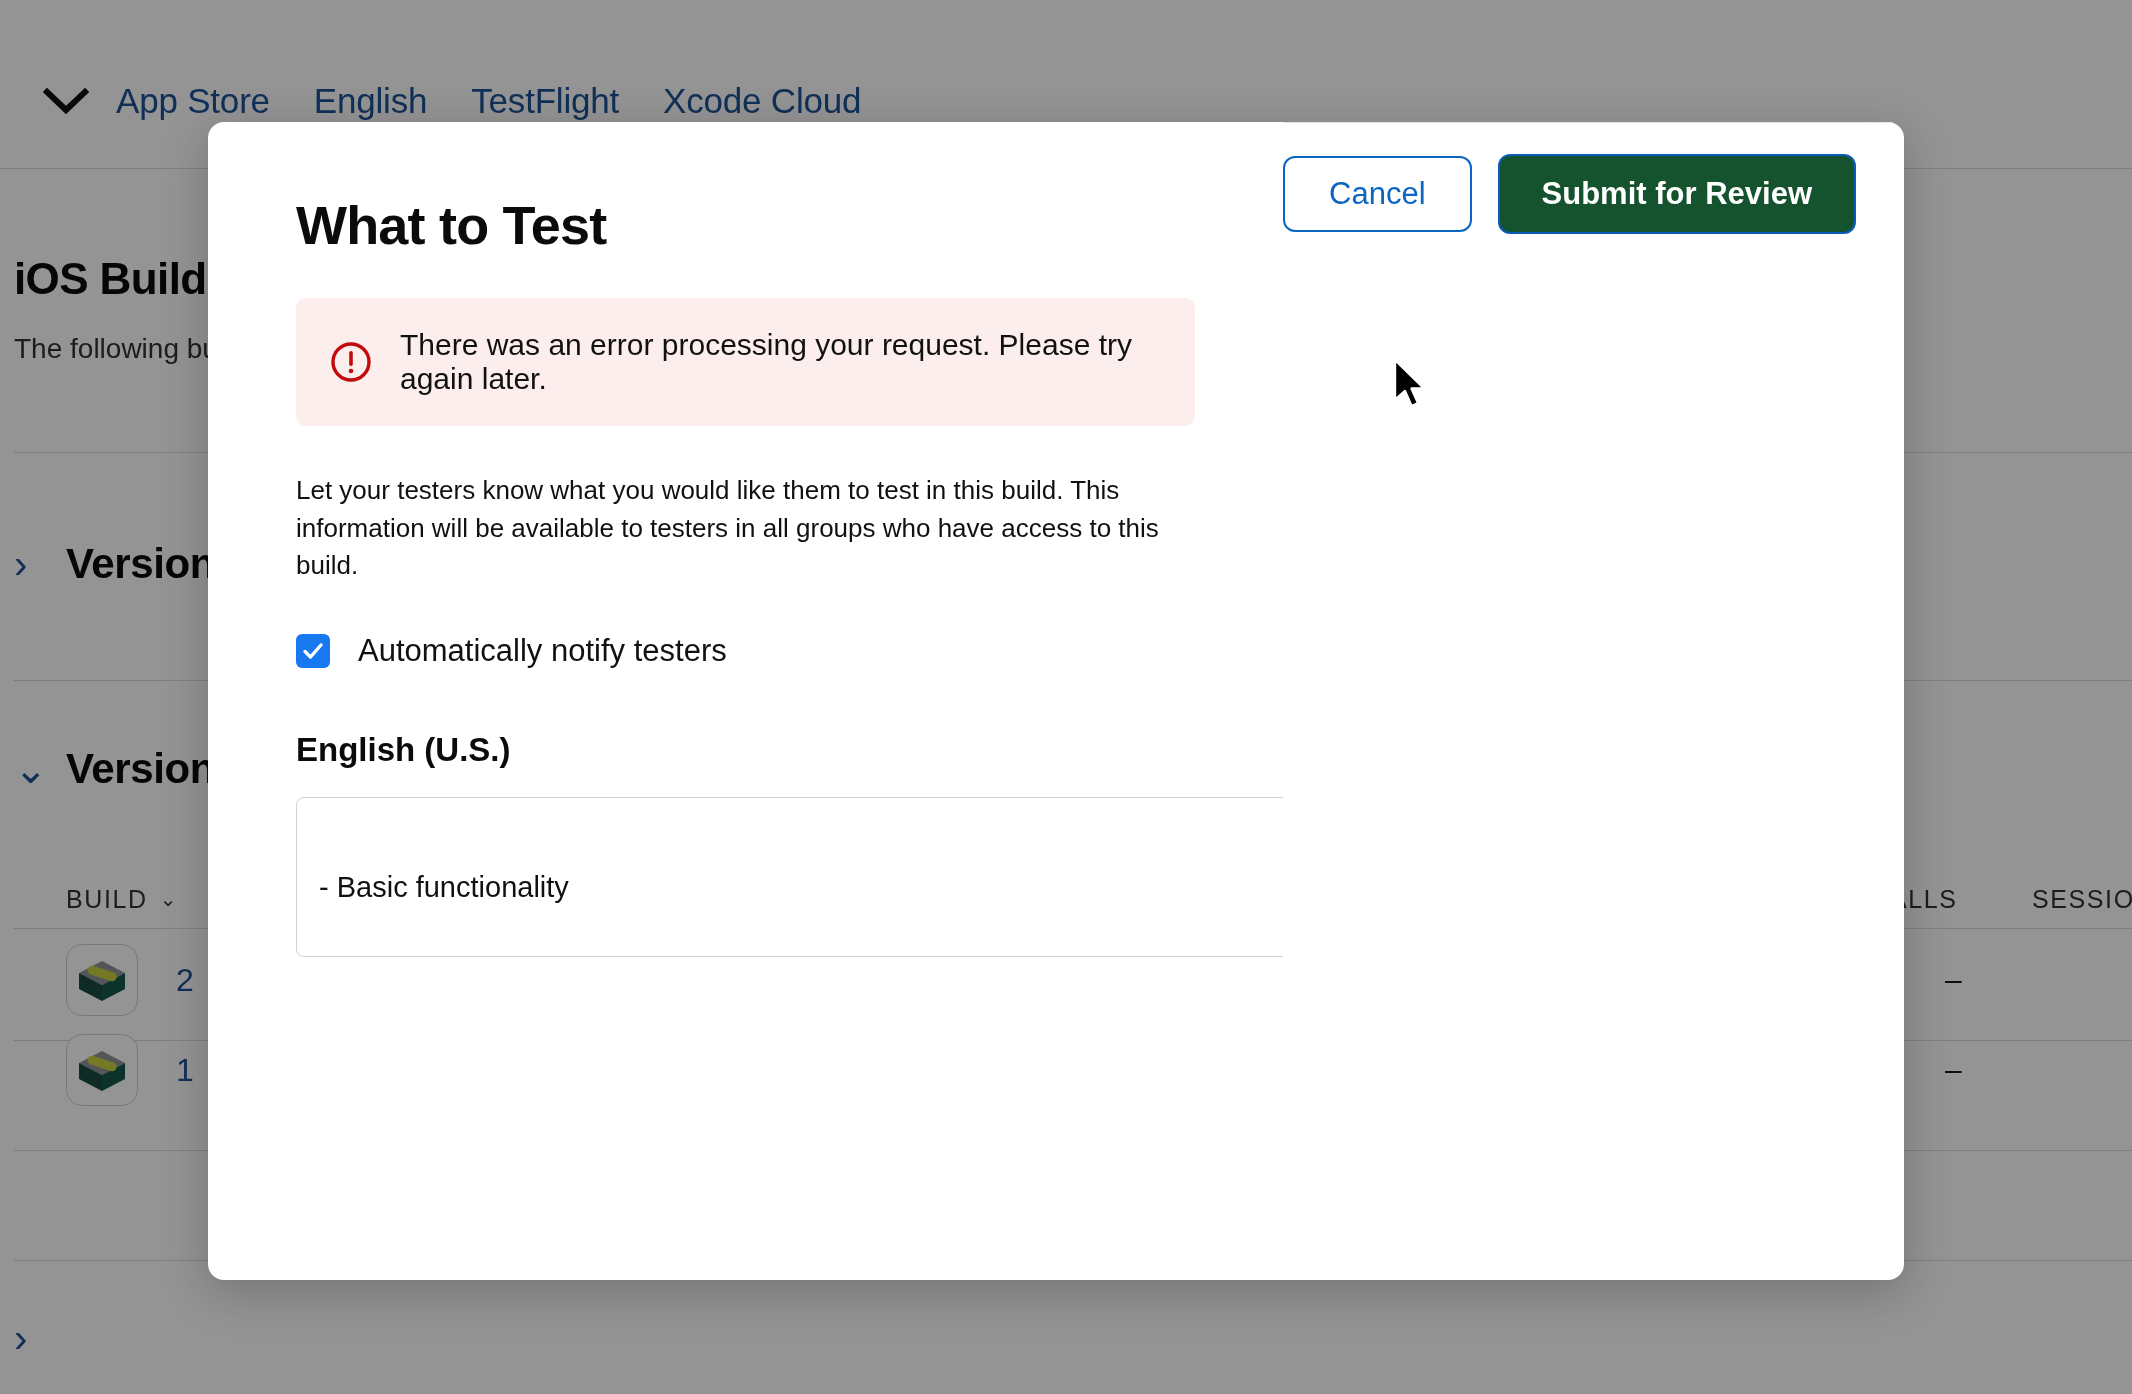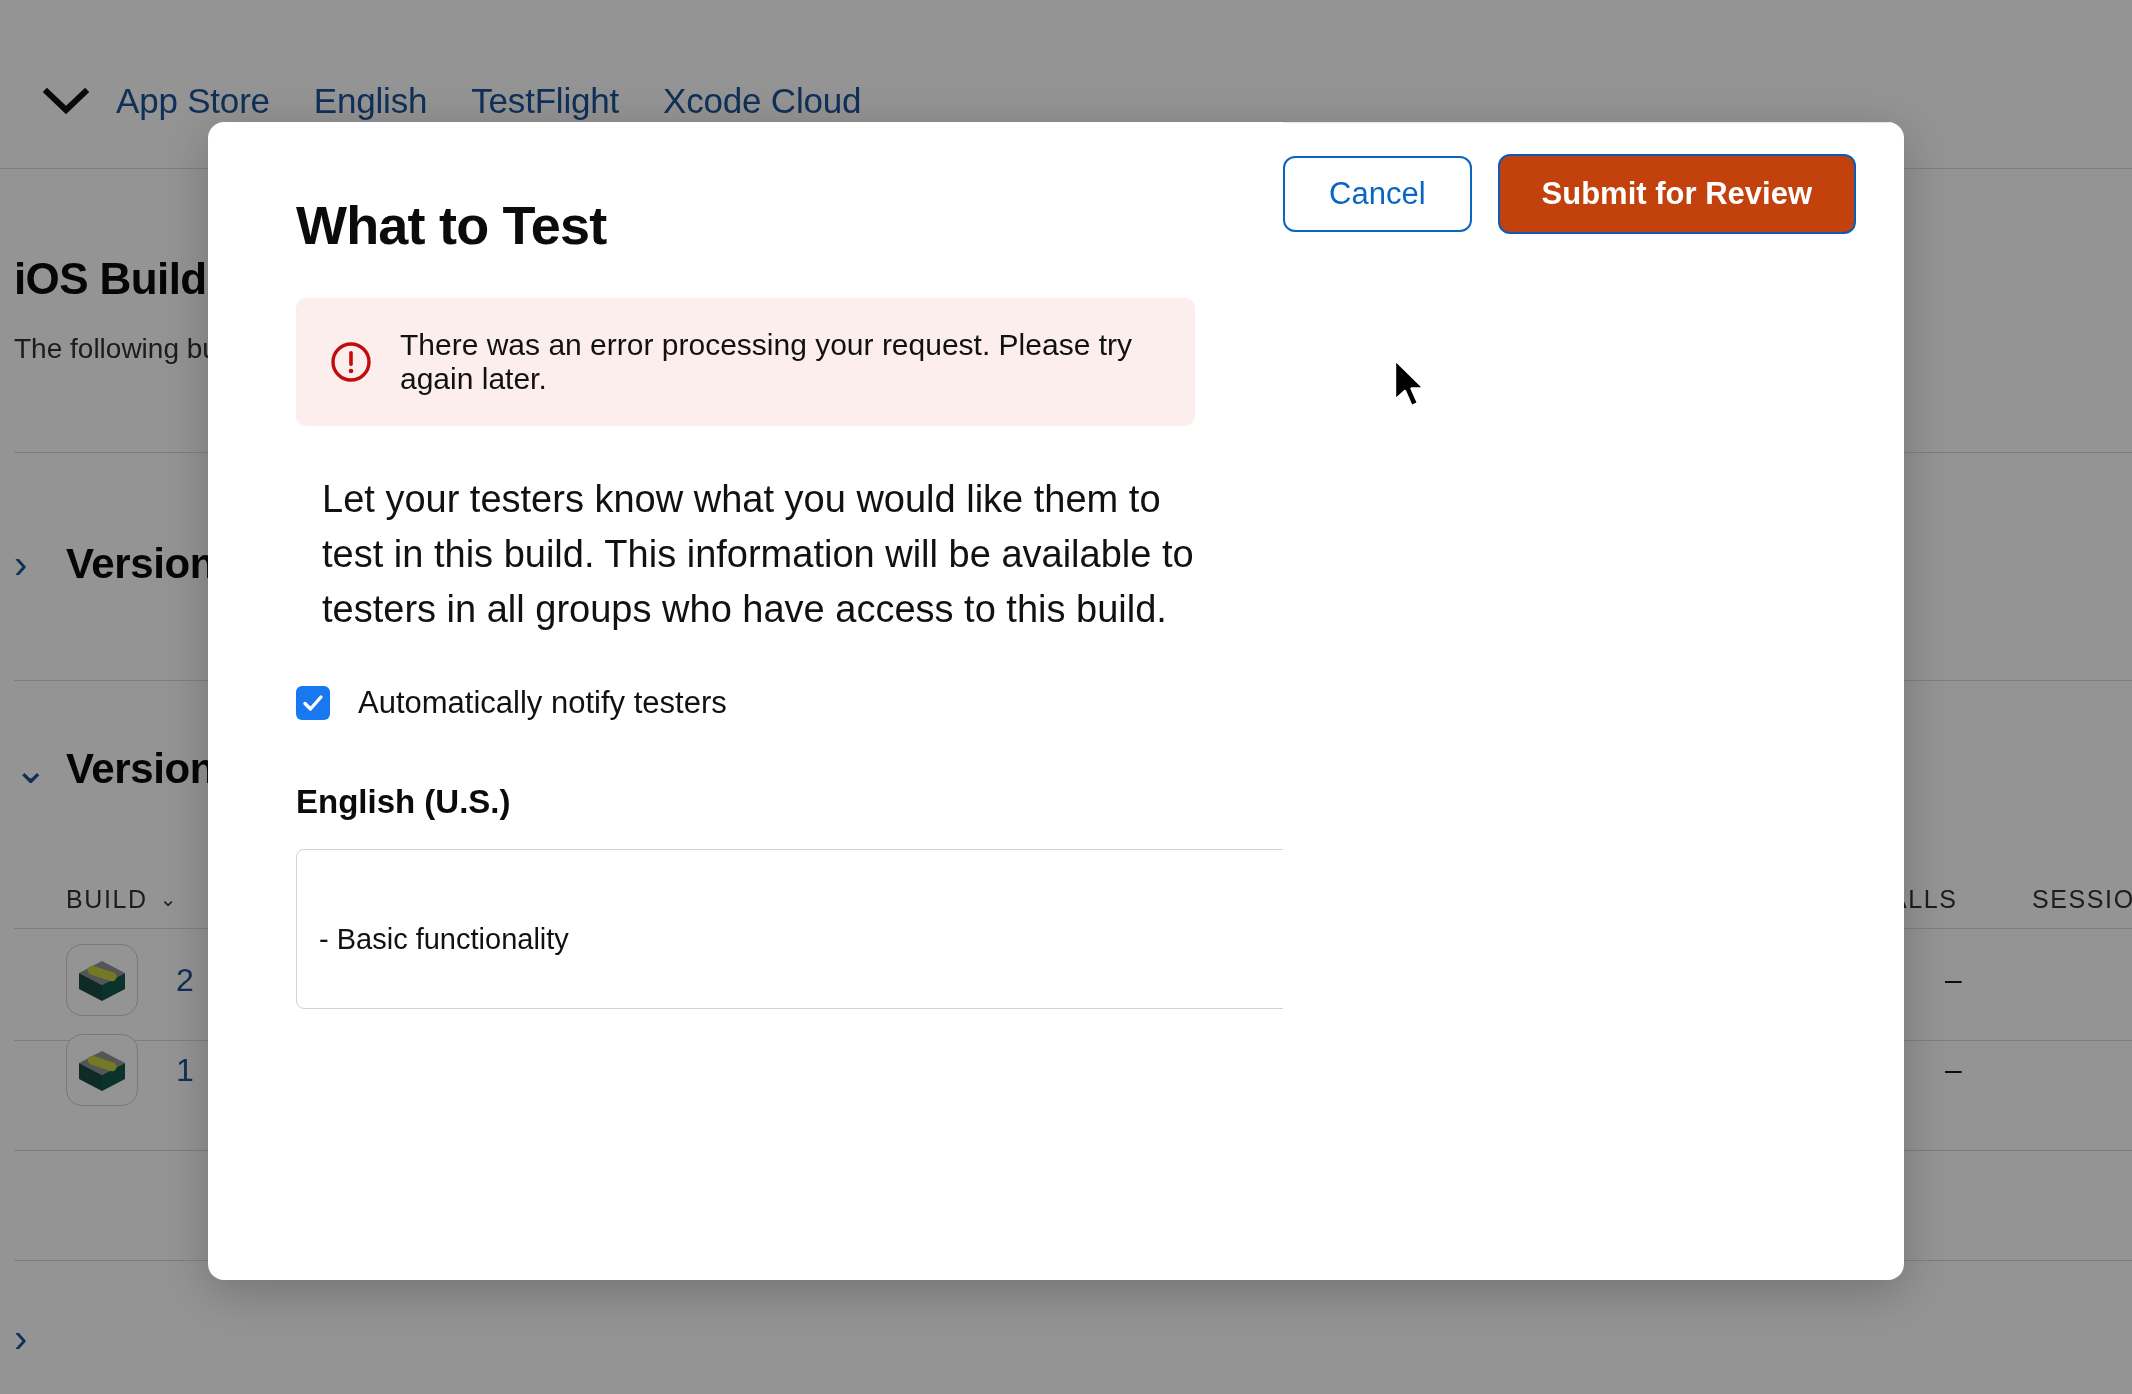--- a/index.html
+++ b/index.html
@@ -227,26 +227,25 @@
     align-items: center;
     justify-content: center;
   }
 
   .alert-text {
     font-size: 30px;
     color: #111111;
   }
 
   .help-text {
-    font-size: 38px;
+    font-size: 26px;
     line-height: 1.45;
     color: #111111;
     margin-bottom: 48px;
     max-width: 1500px;
-    margin-left: 26px;
   }
 
   .checkbox-row {
     display: flex;
     align-items: center;
     gap: 28px;
     margin-bottom: 62px;
   }
 
   .checkbox {
@@ -340,21 +339,21 @@
   }
 
   .btn-cancel {
     background: #ffffff;
     border: 2px solid #0a66c2;
     color: #0a66c2;
     padding: 18px 44px;
   }
 
   .btn-primary {
-    background: #c2410c;
+    background: #14532d;
     border: 2px solid #0a5cb8;
     color: #ffffff;
     padding: 20px 42px;
     font-weight: 700;
   }
 
   
   .cursor {
     position: absolute;
     left: 1392px;

